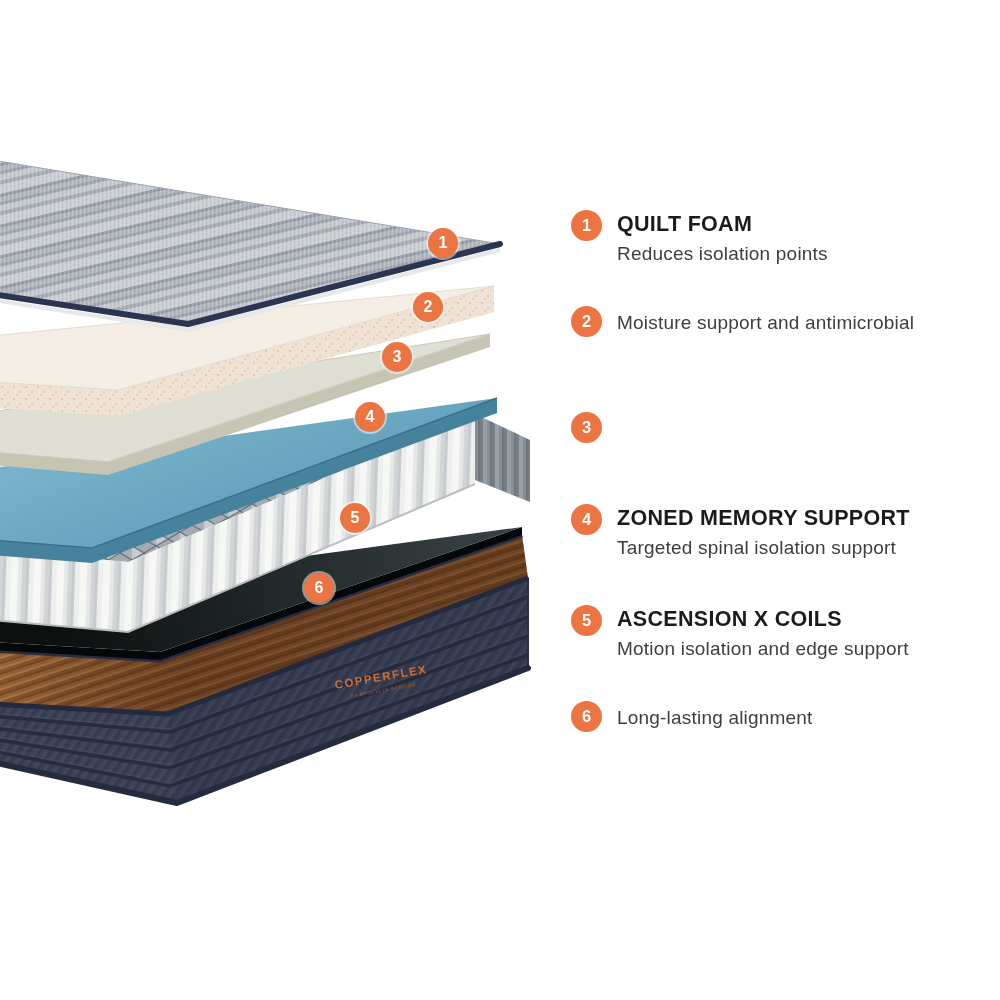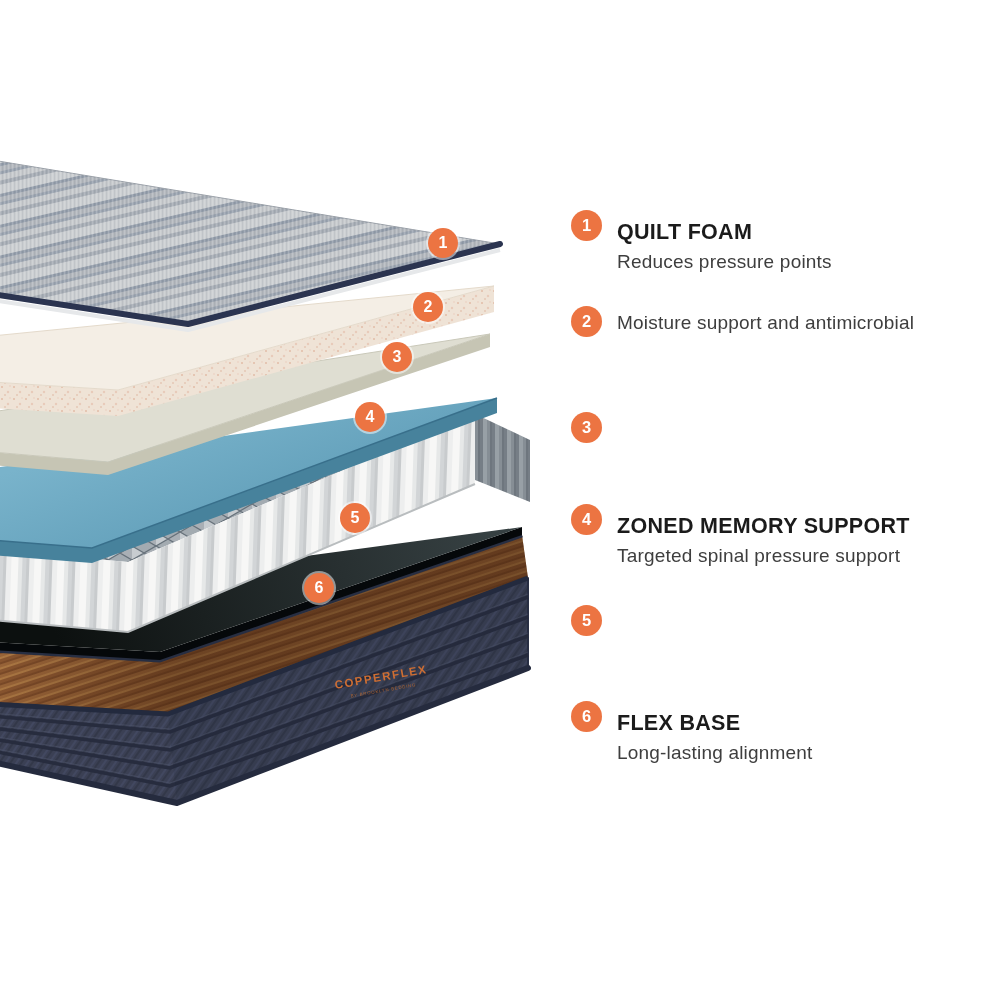--- a/index.html
+++ b/index.html
@@ -13,21 +13,21 @@
            display:flex;align-items:center;justify-content:center;
            box-shadow:0 0 0 2px rgba(255,255,255,.5);}
   .co-1{left:428px;top:228px;} .co-2{left:413px;top:292px;} .co-3{left:382px;top:342px;}
   .co-4{left:355px;top:402px;} .co-5{left:340px;top:503px;} .co-6{left:304px;top:573px;}
 
   
   .legend-item{position:absolute;left:571px;width:424px;display:flex;gap:15px;align-items:flex-start;}
   .li-1{top:210px;} .li-2{top:306px;} .li-3{top:412px;} .li-4{top:504px;} .li-5{top:605px;} .li-6{top:701px;}
   .badge{flex:0 0 31px;width:31px;height:31px;border-radius:50%;background:#EC7442;color:#fff;
          font-weight:bold;font-size:16.5px;display:flex;align-items:center;justify-content:center;}
-  .legend-title{font-size:21.5px;font-weight:800;color:#1B1B1B;letter-spacing:.3px;margin-top:11px;line-height:1.1;}
+  .legend-title{font-size:21.5px;font-weight:800;color:#1B1B1B;letter-spacing:.3px;margin-top:3px;line-height:1.1;}
   .legend-desc{font-size:19px;color:#3E3E3E;margin-top:6px;letter-spacing:.2px;line-height:1.2;}
 </style>
 </head>
 <body>
 
 <div id="canvas">
 
   <svg id="mattress-svg" viewBox="0 0 560 1000" aria-hidden="true">
     <defs>
       <pattern id="pQuilt" patternUnits="userSpaceOnUse" width="44" height="30" patternTransform="rotate(-13)">
@@ -164,45 +164,48 @@
   <div class="callout co-2">2</div>
   <div class="callout co-3">3</div>
   <div class="callout co-4">4</div>
   <div class="callout co-5">5</div>
   <div class="callout co-6">6</div>
 
   <div class="legend-item li-1">
     <div class="badge">1</div>
     <div class="legend-text">
       <div class="legend-title">QUILT FOAM</div>
-      <div class="legend-desc">Reduces pressure points</div>
+      <div class="legend-desc">Reduces isolation points</div>
     </div>
   </div>
   <div class="legend-item li-2">
     <div class="badge">2</div>
     <div class="legend-text">
       <div class="legend-desc">Moisture support and antimicrobial</div>
     </div>
   </div>
   <div class="legend-item li-3">
     <div class="badge">3</div>
     <div class="legend-text">
     </div>
   </div>
   <div class="legend-item li-4">
     <div class="badge">4</div>
     <div class="legend-text">
       <div class="legend-title">ZONED MEMORY SUPPORT</div>
-      <div class="legend-desc">Targeted spinal pressure support</div>
+      <div class="legend-desc">Targeted spinal isolation support</div>
     </div>
   </div>
   <div class="legend-item li-5">
     <div class="badge">5</div>
+    <div class="legend-text">
+      <div class="legend-title">ASCENSION X COILS</div>
+      <div class="legend-desc">Motion isolation and edge support</div>
+    </div>
   </div>
   <div class="legend-item li-6">
     <div class="badge">6</div>
     <div class="legend-text">
-      <div class="legend-title">FLEX BASE</div>
       <div class="legend-desc">Long-lasting alignment</div>
     </div>
   </div>
 
 </div>
 
 </body></html>

